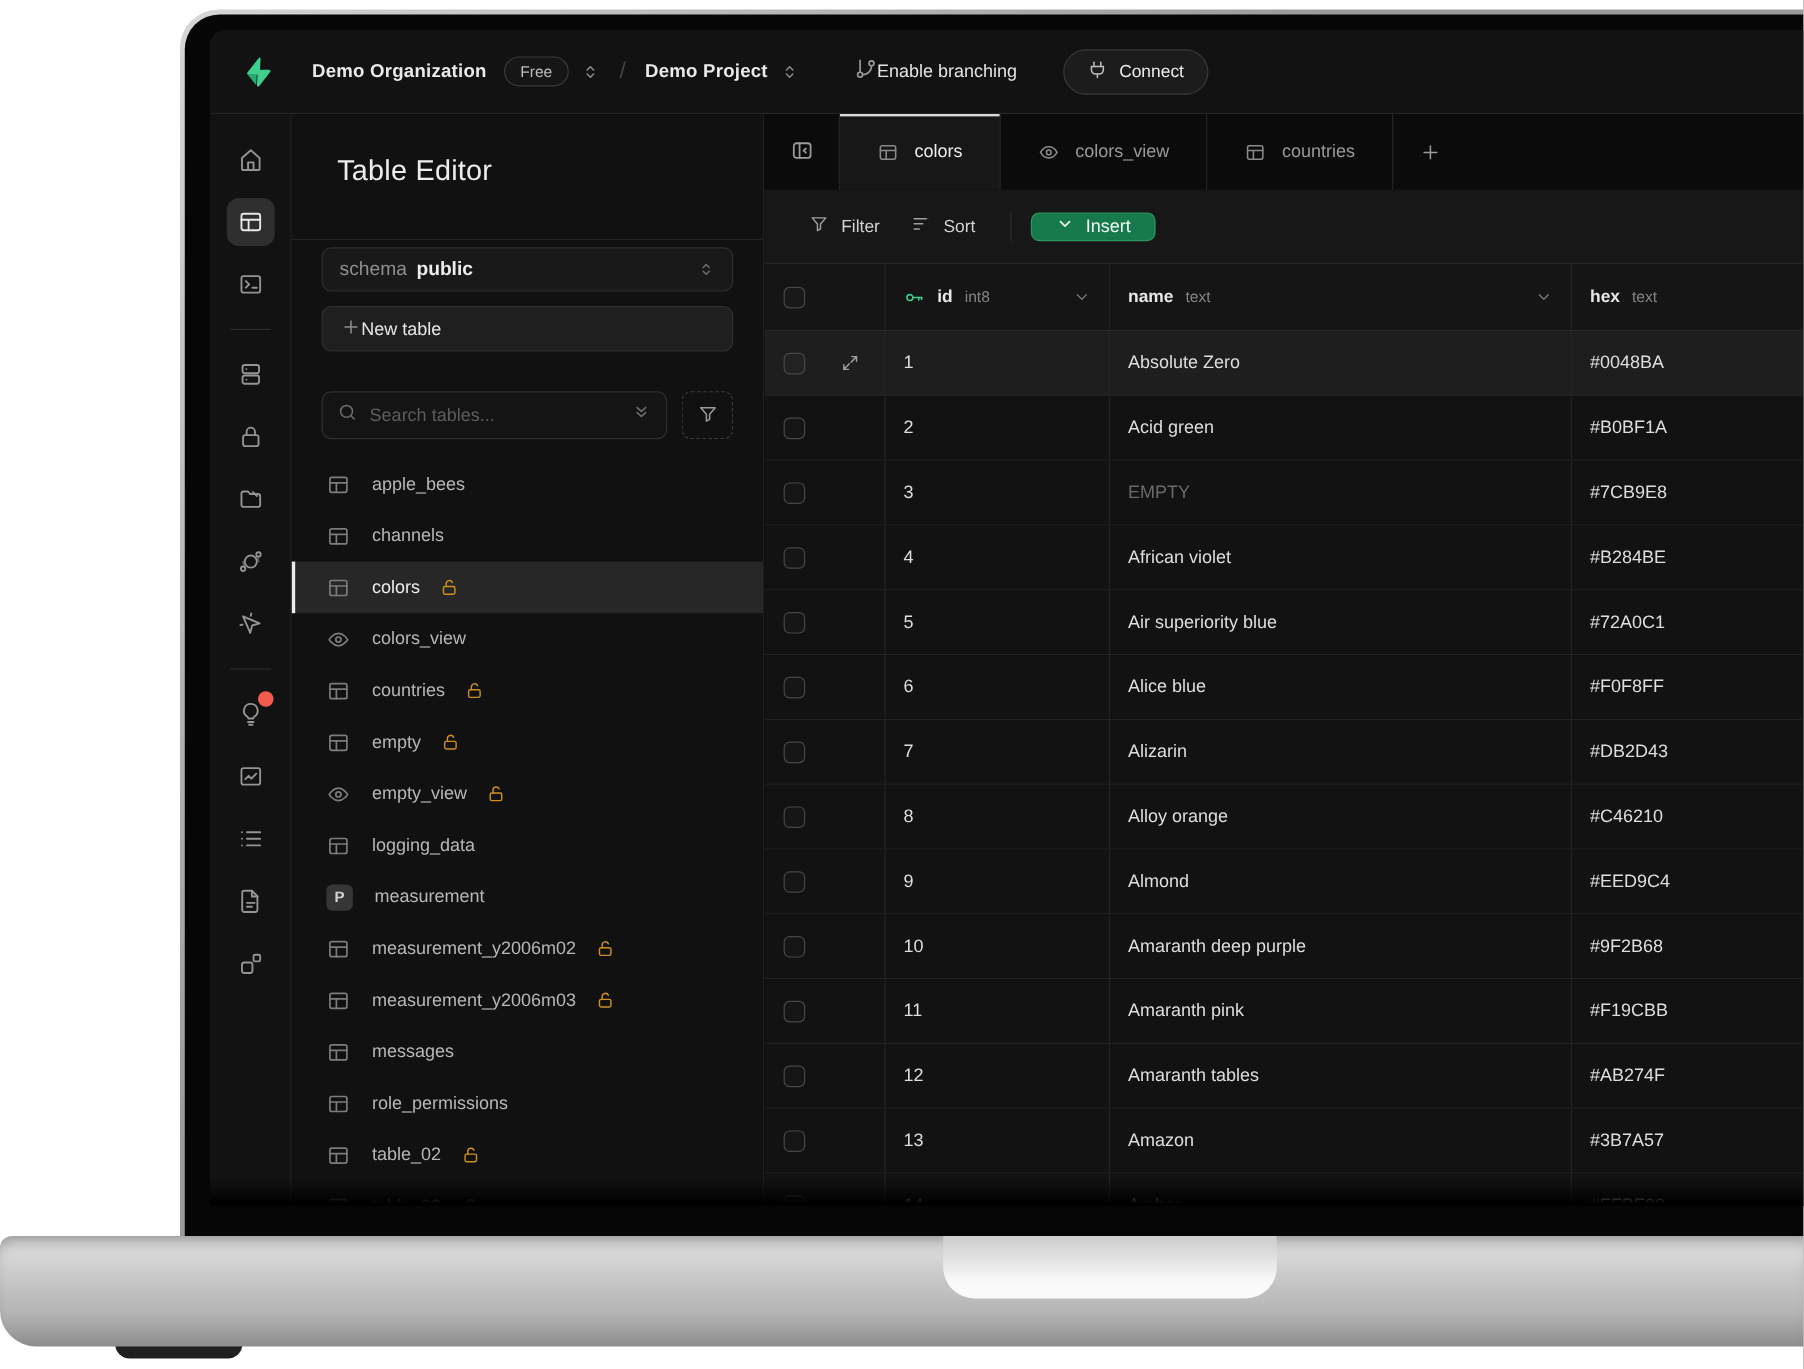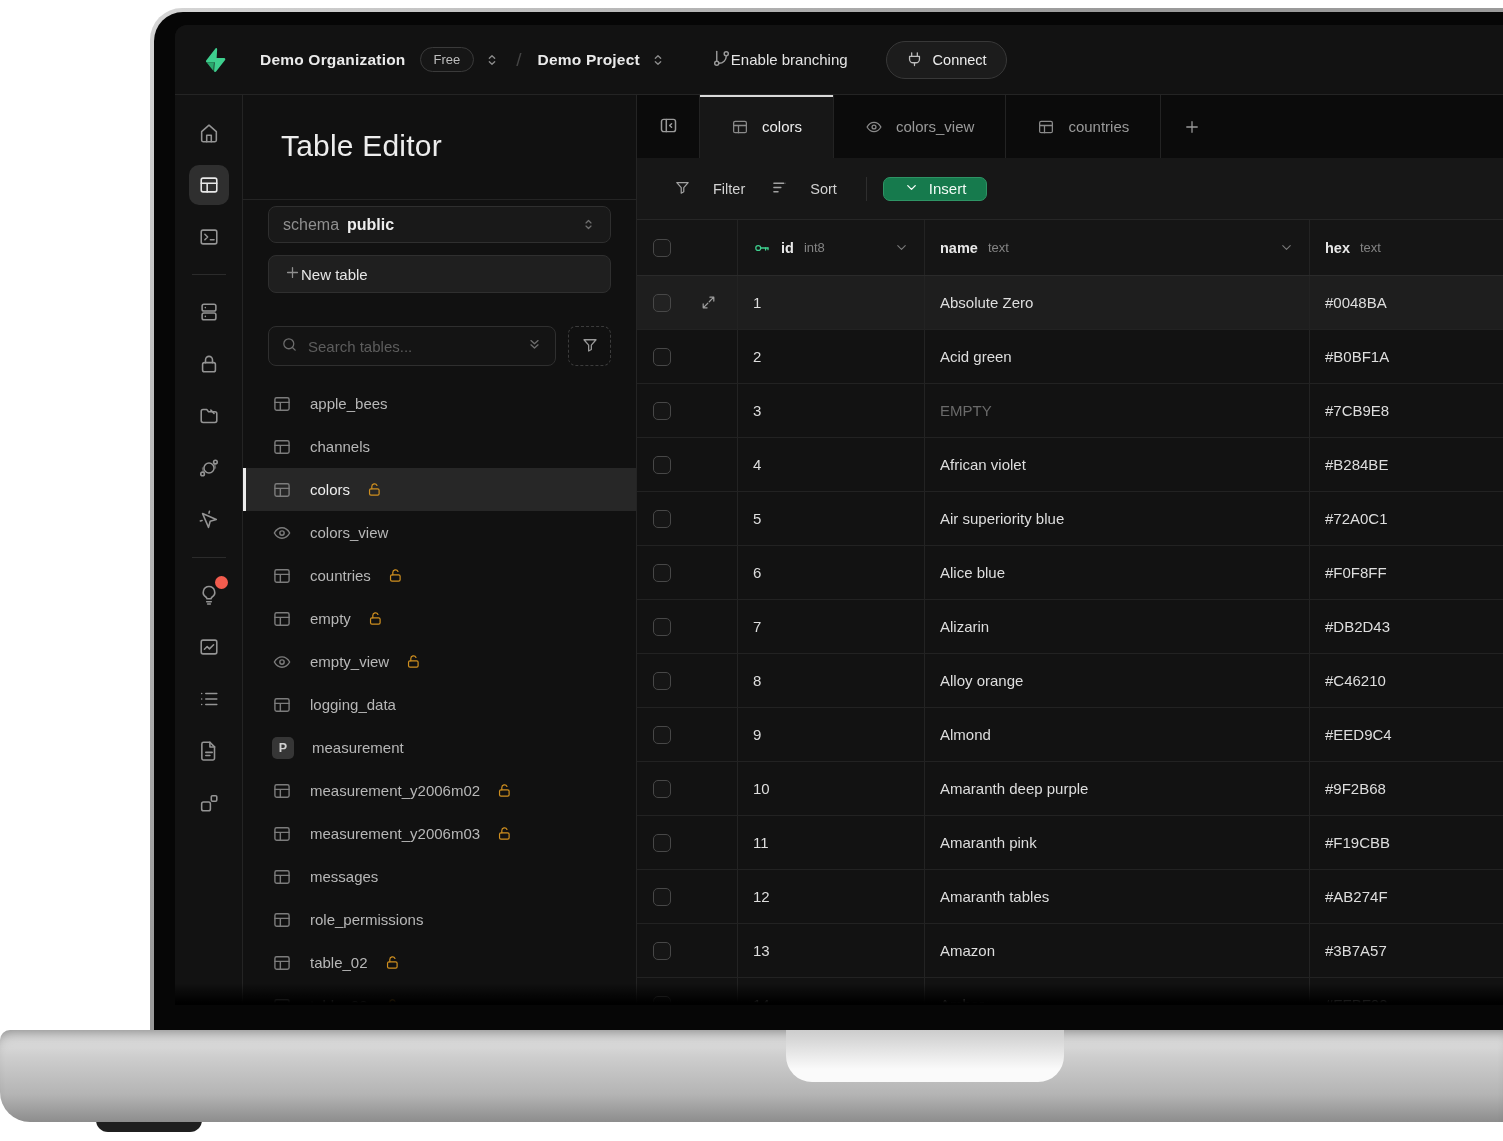--- a/index.html
+++ b/index.html
@@ -47,21 +47,21 @@
   .rail-item { width:40px; height:40px; border-radius:10px; display:flex; align-items:center;
                justify-content:center; color:#949494; position:relative; background:none; border:none; }
   .rail-item.active { background:#2f2f2f; color:#e9e9e9; }
   .rail-divider { width:34px; height:1px; background:#2b2b2b; margin:5px 0; }
   .badge-dot { position:absolute; top:1px; right:1px; width:13px; height:13px; border-radius:50%; background:#f25c4e; }
 
   
   .panel { flex:none; width:394px; border-right:1px solid #242424; background:#111111;
            display:flex; flex-direction:column; overflow:hidden; }
   .panel-head { flex:none; height:105px; padding:34px 0 0 38px; border-bottom:1px solid #242424; }
-  .panel-head h1 { font-size:30px; font-weight:500; color:#ededed; letter-spacing:.2px; }
+  .panel-head h1 { font-size:24px; font-weight:500; color:#ededed; letter-spacing:.2px; }
   .controls { flex:none; padding:6px 25px 0 25px; }
   .schema-select { height:37px; border:1px solid #2f2f2f; background:#191919; border-radius:8px;
                    display:flex; align-items:center; padding:0 14px; gap:8px; font-size:16px; color:#8f8f8f; }
   .schema-select b { color:#ededed; font-weight:700; }
   .schema-select .caret { margin-left:auto; color:#6f6f6f; display:flex; }
   .new-table { margin-top:12px; width:100%; height:38px; border:1px solid #2f2f2f; background:#1f1f1f;
                border-radius:8px; display:flex; align-items:center; padding:0 15px; 
                color:#e6e6e6; font-size:15px; }
   .new-table .ic { color:#8f8f8f; }
   .search-row { margin-top:33px; display:flex; gap:12px; }
@@ -90,21 +90,21 @@
   .tab { display:flex; align-items:center; gap:13px; padding:0 31px; font-size:15px; color:#9a9a9a;
          border:none; border-right:1px solid #232323; position:relative; background:transparent; }
   .tab .t-icon { display:flex; color:#8a8a8a; }
   .tab.active { background:#171717; color:#ececec; }
   .tab.active::before { content:''; position:absolute; top:0; left:0; right:0; height:2px; background:#d9d9d9; }
   .tab-plus { width:62px; background:transparent; border:none; color:#9a9a9a;
               display:flex; align-items:center; justify-content:center; }
 
   .toolbar { flex:none; height:62px; background:#171717; border-bottom:1px solid #262626;
              display:flex; align-items:center; padding:0 10px 0 24px; }
-  .tbtn { display:flex; align-items:center; gap:22px; color:#d2d2d2; font-size:14.5px;
+  .tbtn { display:flex; align-items:center; gap:10px; color:#d2d2d2; font-size:14.5px;
           background:none; border:none; padding:8px 13px; border-radius:6px; }
   .tbtn .ic { color:#a2a2a2; }
   .vdiv { width:1px; height:24px; background:#2e2e2e; margin:0 16px; }
   .insert { display:flex; align-items:center; gap:10px; background:#167a4d; border:1px solid #2e9465;
             color:#f2fbf6; font-size:15px; height:24px; padding:0 20px; border-radius:7px; }
 
   .grid { flex:1; position:relative; overflow:hidden; background:#111; }
   .ghead { height:56px; display:flex; background:#151515; border-bottom:1px solid #2a2a2a; }
   .gcell { display:flex; align-items:center; border-right:1px solid #232323; padding:0 15px; min-width:0; }
   .c0 { width:101px; flex:none; padding-left:16px; }

